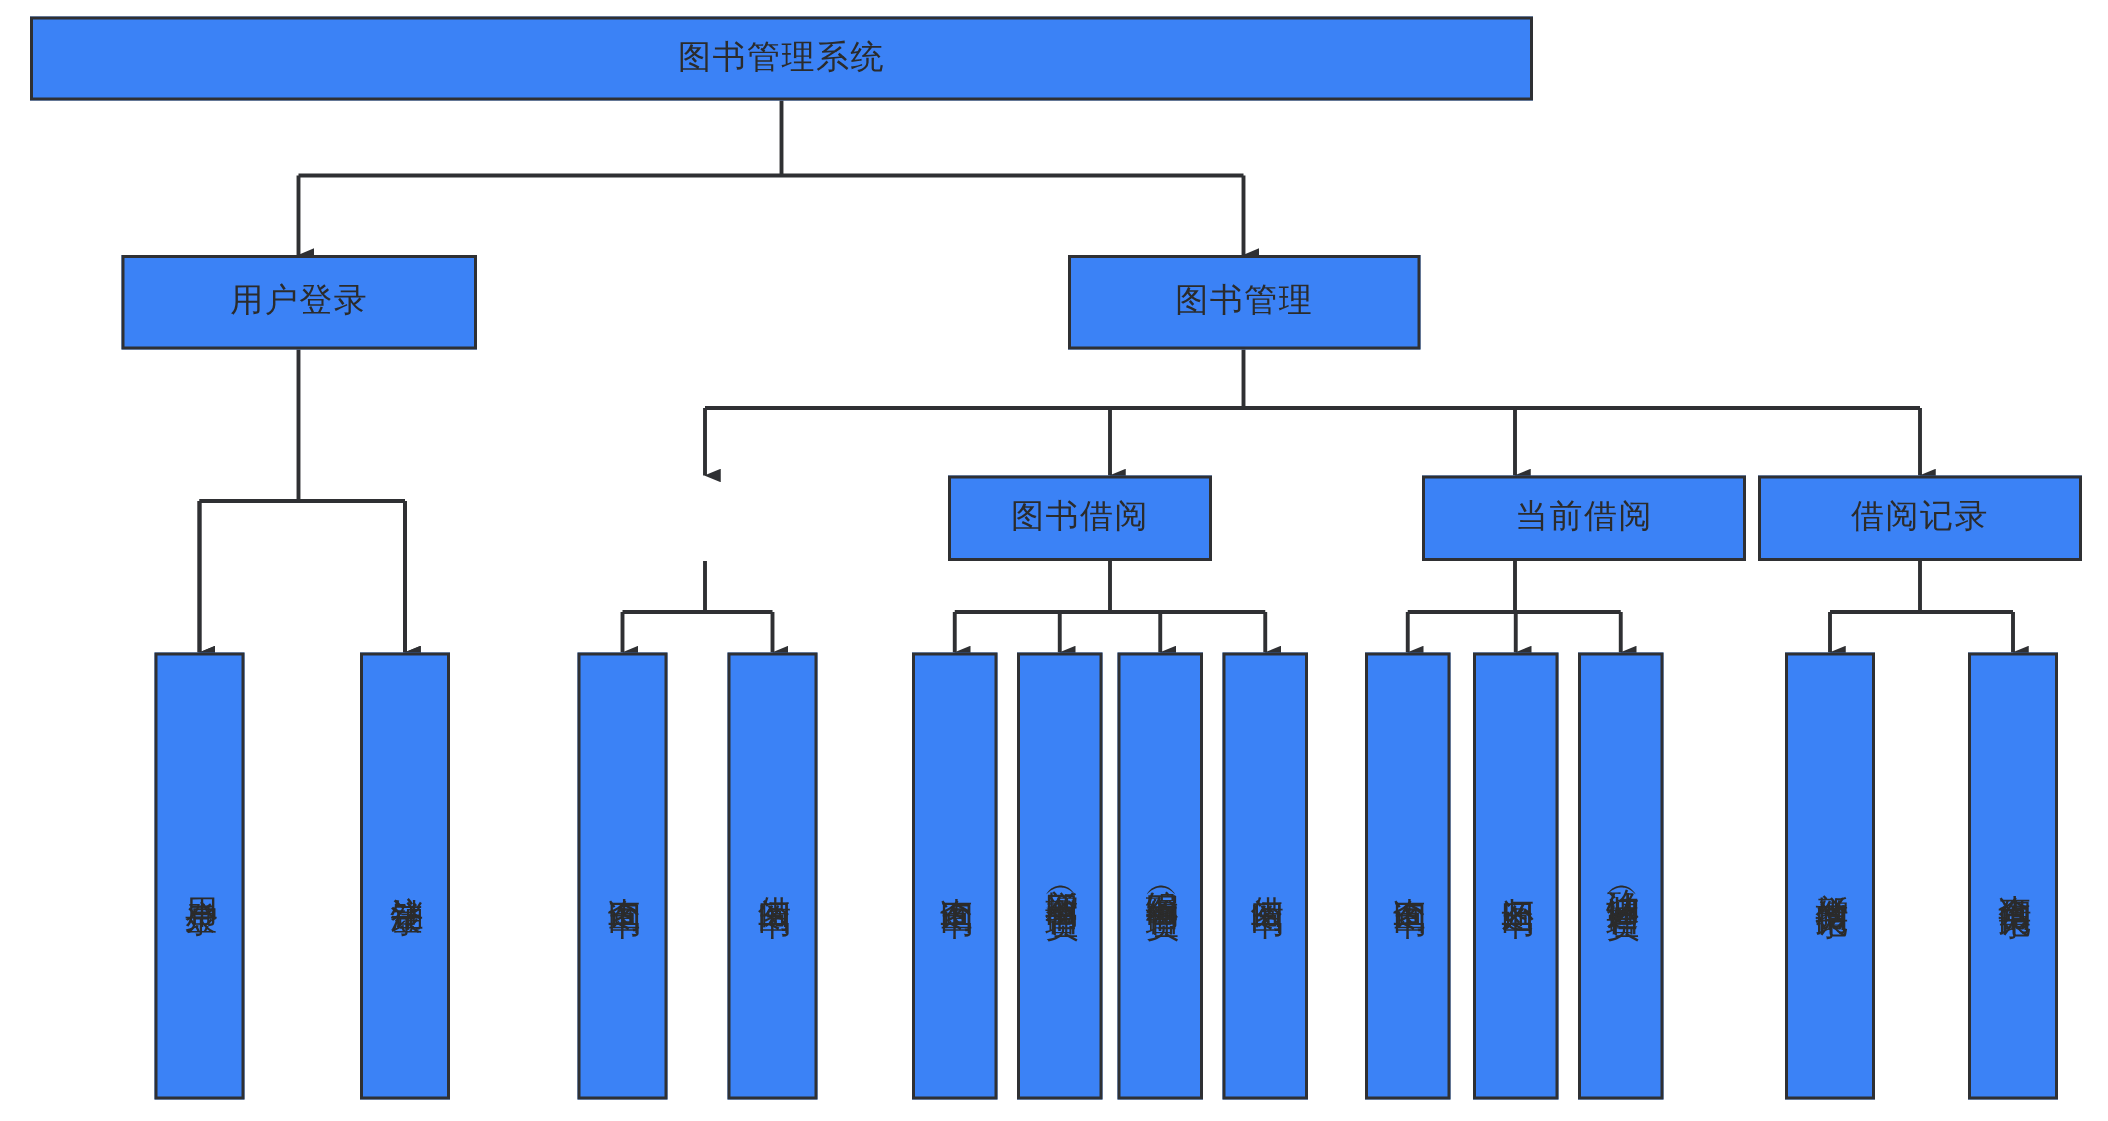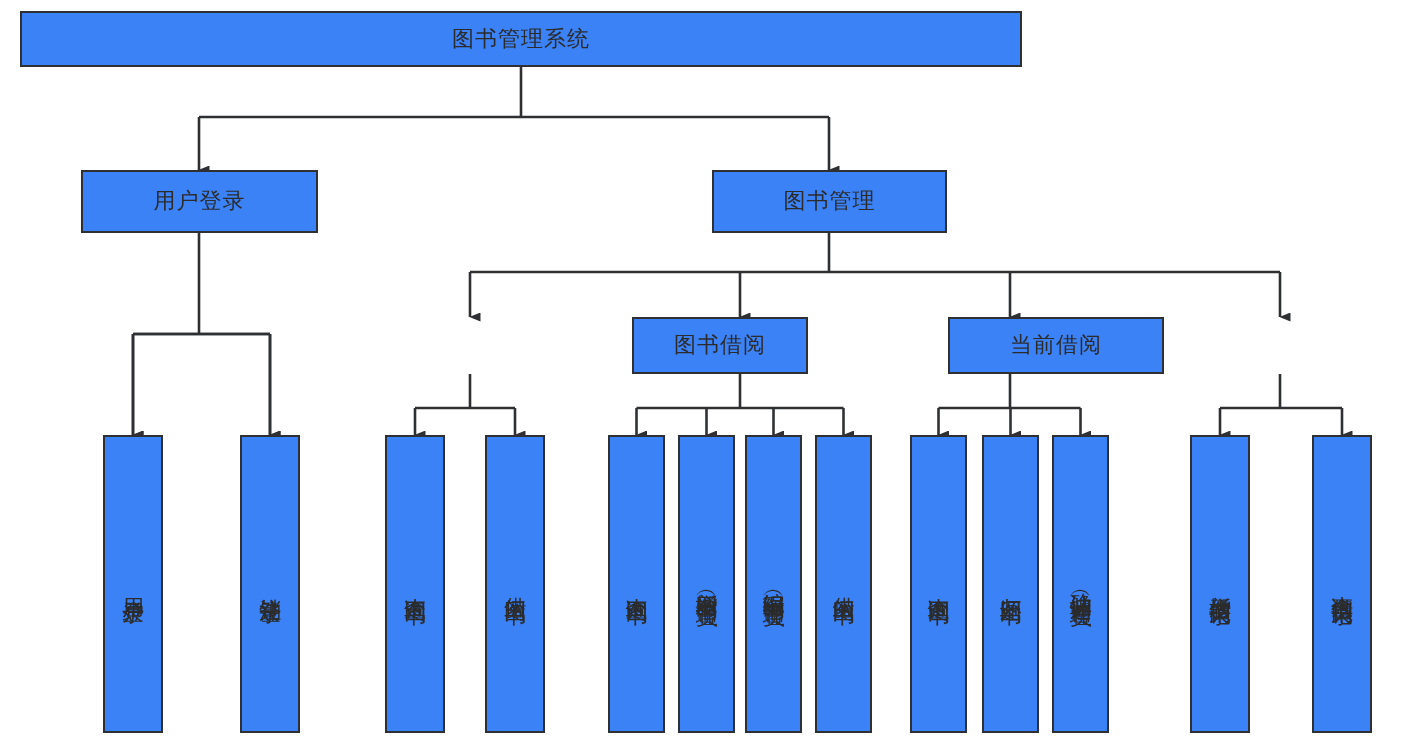--- a/index.html
+++ b/index.html
@@ -126,20 +126,23 @@
   <div class="node-box" style="left:712px; top:170px; width:235px; height:63px;">
     <span class="node-label-h">图书管理</span>
   </div>
 
   <div class="node-box" style="left:632px; top:317px; width:176px; height:57px;">
     <span class="node-label-h">图书借阅</span>
   </div>
   <div class="node-box" style="left:902px; top:317px; width:216px; height:57px;margin-left:46px;">
     <span class="node-label-h">当前借阅</span>
   </div>
+  <div class="node-box" style="left:1172px; top:317px; width:216px; height:57px;">
+    <span class="node-label-h">借阅记录</span>
+  </div>
 
   <div id="leaf-layer">
       <div class="node-box" style="left: 103px; top: 435px; width: 60px; height: 298px;">
         <span class="node-label-v">用户登录</span>
       </div>
       <div class="node-box" style="left: 240px; top: 435px; width: 60px; height: 298px;">
         <span class="node-label-v">注销登录</span>
       </div>
       <div class="node-box" style="left: 385px; top: 435px; width: 60px; height: 298px;">
         <span class="node-label-v">查询图书</span>

